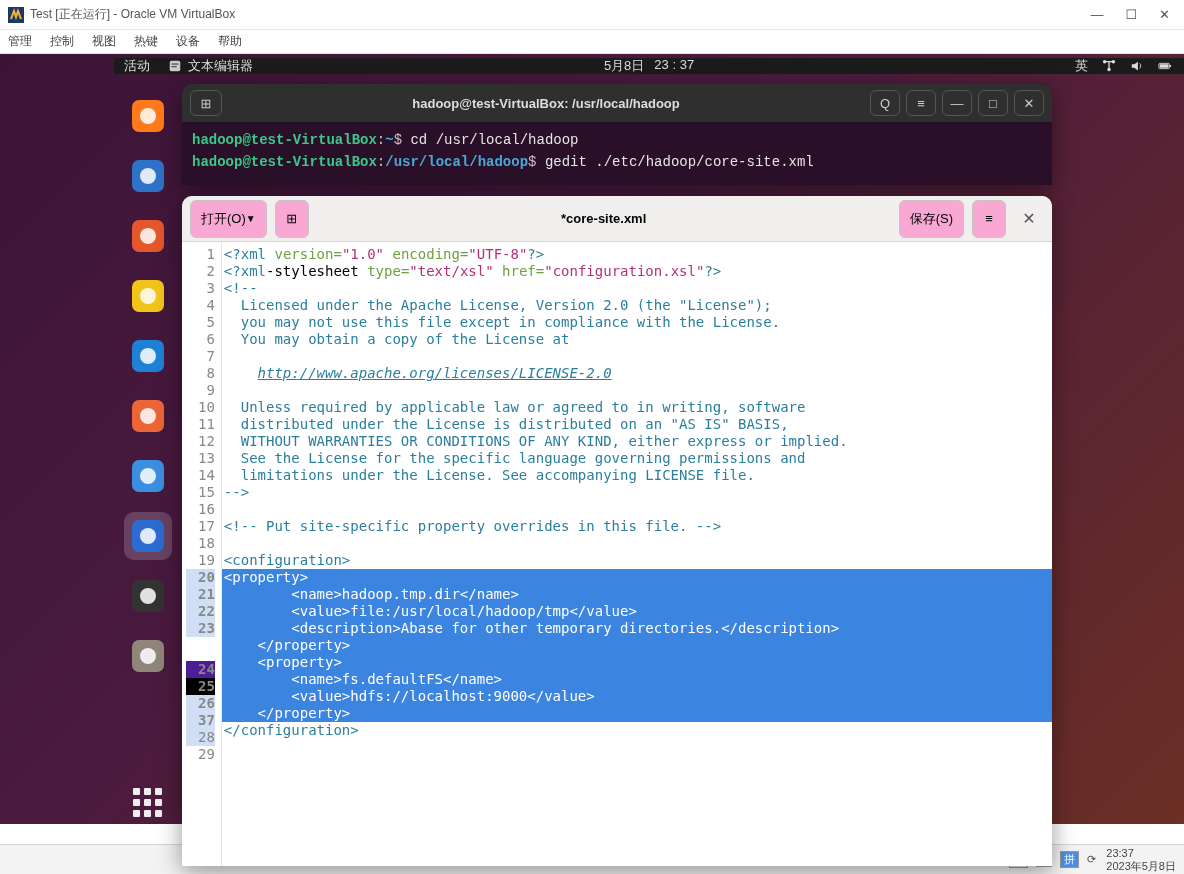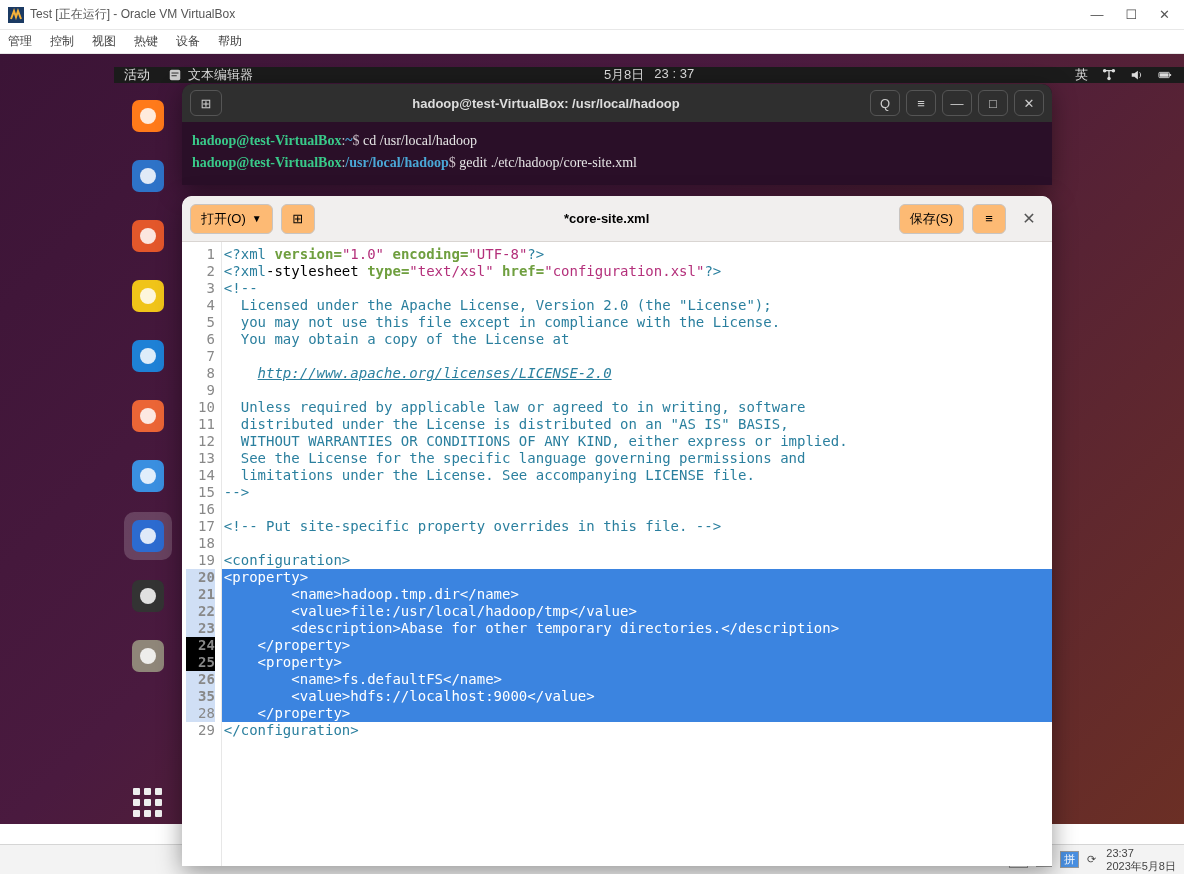--- a/index.html
+++ b/index.html
@@ -13,21 +13,21 @@
 .vbox-winbtns { display:flex; gap:22px; margin-right:6px;}
 .vbox-winbtns span { color:#555; font-size:13px; cursor:pointer;}
 .vbox-menubar { height: 24px; display: flex; align-items: center; padding: 0 8px; gap: 18px; font-size: 12px; color:#444; border-bottom:1px solid #e8e8e8;}
 .vbox-menubar span { cursor:pointer;}
 
 
 .guest { position:relative; height: 770px; background:#000; }
 .ubuntu-bg { position:absolute; inset:0; background: linear-gradient(135deg,#3b1436 0%, #4a1a3f 40%, #6b2f25 100%);}
 
 
-.ubuntu-topbar { position:absolute; top:13px; left:114px; right:0; height:16px; background:#1b1b1b; color:#ddd; display:flex; align-items:center; font-size:13px; z-index:5;}
+.ubuntu-topbar { position:absolute; top:4px; left:114px; right:0; height:16px; background:#1b1b1b; color:#ddd; display:flex; align-items:center; font-size:13px; z-index:5;}
 .ubuntu-topbar .activities { padding:0 10px; cursor:pointer;}
 .ubuntu-topbar .app-indicator { display:flex; align-items:center; gap:6px; padding:0 8px;}
 .ubuntu-topbar .center { position:absolute; left:50%; transform:translateX(-50%); display:flex; gap:10px;}
 .ubuntu-topbar .right { margin-left:auto; display:flex; align-items:center; gap:14px; padding-right:12px;}
 .ubuntu-topbar svg,.ubuntu-topbar .glyph { width:14px; height:14px; fill:#ddd;}
 
 
 .dock { position:absolute; left:118px; top:30px; bottom:8px; width:60px; display:flex; flex-direction:column; align-items:center; padding-top:8px; gap:12px; z-index:4;}
 .dock-item { width:48px; height:48px; border-radius:10px; display:flex; align-items:center; justify-content:center; cursor:pointer;}
 .dock-item.running { background: rgba(255,255,255,.18);}
@@ -35,46 +35,46 @@
 .apps-grid { position:absolute; bottom:6px; left:0; width:60px; display:flex; justify-content:center;}
 .apps-grid .dots { width:30px; height:30px; display:grid; grid-template-columns:repeat(3,7px); grid-template-rows:repeat(3,7px); gap:4px;}
 .apps-grid .dots span { background:#eee; border-radius:1px;}
 
 
 .term-window { position:absolute; left:182px; top:30px; width:870px; background:#2a0f28; border-radius:10px 10px 0 0; z-index:6; box-shadow:0 6px 24px rgba(0,0,0,.4);}
 .term-header { height:38px; background:#2f2f2f; border-radius:10px 10px 0 0; display:flex; align-items:center; padding:0 8px; gap:6px;}
 .term-header .newtab { width:32px; height:26px; border:1px solid #555; border-radius:6px; display:flex; align-items:center; justify-content:center; color:#ccc; cursor:pointer;}
 .term-header .title { flex:1; text-align:center; color:#ddd; font-size:13px; font-weight:600;}
 .term-header .btn { width:30px; height:26px; border:1px solid #555; border-radius:6px; display:flex; align-items:center; justify-content:center; color:#ccc; cursor:pointer; font-size:13px;}
-.term-body { padding:8px 10px 12px; font-family:Liberation Serif, serif; font-size:14px; color:#cbbfc7; line-height:1.55; }
+.term-body { padding:8px 10px 12px; font-family:Liberation Mono, monospace; font-size:14px; color:#cbbfc7; line-height:1.55; }
 .term-body .prompt-user { color:#39c989; font-weight:bold;}
 .term-body .prompt-path { color:#4aa7d6; font-weight:bold;}
 .term-body .dollar { color:#cbbfc7;}
 .term-body .cmd { color:#e5e5e5;}
 
 
 .gedit { position:absolute; left:182px; top:142px; width:870px; height:670px; background:#fff; z-index:8; box-shadow:0 6px 24px rgba(0,0,0,.4); border-radius:10px 10px 0 0; overflow:hidden; display:flex; flex-direction:column;}
 .gedit-header { height:46px; background:#f1efee; border-bottom:1px solid #d9d5d2; display:flex; align-items:center; padding:0 8px; gap:8px; border-radius:10px 10px 0 0;}
-.ge-btn { height:30px; background:#fdba74; border:1px solid #c8c4c1; border-radius:6px; display:flex; align-items:center; padding:0 10px; gap:6px; cursor:pointer; font-size:13px;}
+.ge-btn { height:38px; background:#f9a8d4; border:1px solid #c8c4c1; border-radius:6px; display:flex; align-items:center; padding:0 10px; cursor:pointer; font-size:13px;}
 .ge-iconbtn { width:34px; justify-content:center; padding:0;}
 .gedit-title { flex:1; text-align:center;}
 .gedit-title .t1 { font-weight:600; font-size:13px;}
 .gedit-title .t2 { font-size:11px; color:#777;}
 .gedit-close { width:30px; text-align:center; cursor:pointer; font-size:16px; color:#555;}
 
 .editor { flex:1; display:flex; font-family:"DejaVu Sans Mono","Courier New",monospace; font-size:14px; line-height:17px; overflow:hidden;}
 .gutter { background:#fff; color:#888; text-align:right; padding:4px 6px 4px 4px; border-right:1px solid #e7e7e7; user-select:none;}
 .gutter div { height:17px;}
 .code { flex:1; padding:4px 0; white-space:pre; overflow-x:auto;}
 .code .line { height:17px; padding-left:2px;}
 .code .sel { background:#3b84e0; color:#fff;}
 
 
 .tag { color:#2a7f9e;}
-.attr { color:#6f9f3f;font-weight:bold;}
+.attr { color:#6f9f3f;}
 .str { color:#b4307b;}
 .cm { color:#2a7f9e;}
 .link { color:#2a7f9e; text-decoration:underline; font-style:italic;}
 
 .gedit-status { height:28px; background:#f1efee; border-top:1px solid #d9d5d2; display:flex; align-items:center; gap:20px; padding:0 12px; font-size:12px; color:#3a3a3a;}
 .gedit-status .spacer { flex:1;}
 .gedit-status .dd { cursor:pointer;}
 .gedit-status .dd:after { content:" \25BE"; font-size:10px;}
 
 
@@ -268,24 +268,24 @@
           <div>14</div>
           <div>15</div>
           <div>16</div>
           <div>17</div>
           <div>18</div>
           <div>19</div>
           <div style="background: rgb(208, 223, 245); font-weight: bold;">20</div>
           <div style="background: rgb(208, 223, 245); font-weight: bold;">21</div>
           <div style="background: rgb(208, 223, 245); font-weight: bold; padding-left: 12px;">22</div>
           <div style="background: rgb(208, 223, 245); font-weight: bold;">23</div>
-          <div style="background: #000000; font-weight: bold;">24</div>
+          <div style="background: #4c1d95; font-weight: bold; margin-top: 24px;">24</div>
           <div style="background: #000000; font-weight: bold;">25</div>
           <div style="background: rgb(208, 223, 245); font-weight: bold;">26</div>
-          <div style="background: rgb(208, 223, 245); font-weight: bold;">35</div>
+          <div style="background: rgb(208, 223, 245); font-weight: bold;">37</div>
           <div style="background: rgb(208, 223, 245); font-weight: normal;">28</div>
           <div>29</div>
         </div>
       <div class="code" id="code"><div class="line"><span class="tag">&lt;?xml</span> <span class="attr">version=</span><span class="str">"1.0"</span> <span class="attr">encoding=</span><span class="str">"UTF-8"</span><span class="tag">?&gt;</span></div><div class="line"><span class="tag">&lt;?xml</span>-stylesheet <span class="attr">type=</span><span class="str">"text/xsl"</span> <span class="attr">href=</span><span class="str">"configuration.xsl"</span><span class="tag">?&gt;</span></div><div class="line"><span class="cm">&lt;!--</span></div><div class="line"><span class="cm">  Licensed under the Apache License, Version 2.0 (the "License");</span></div><div class="line"><span class="cm">  you may not use this file except in compliance with the License.</span></div><div class="line"><span class="cm">  You may obtain a copy of the License at</span></div><div class="line">&nbsp;</div><div class="line">    <span class="link">http://www.apache.org/licenses/LICENSE-2.0</span></div><div class="line">&nbsp;</div><div class="line"><span class="cm">  Unless required by applicable law or agreed to in writing, software</span></div><div class="line"><span class="cm">  distributed under the License is distributed on an "AS IS" BASIS,</span></div><div class="line"><span class="cm">  WITHOUT WARRANTIES OR CONDITIONS OF ANY KIND, either express or implied.</span></div><div class="line"><span class="cm">  See the License for the specific language governing permissions and</span></div><div class="line"><span class="cm">  limitations under the License. See accompanying LICENSE file.</span></div><div class="line"><span class="cm">--&gt;</span></div><div class="line">&nbsp;</div><div class="line"><span class="cm">&lt;!-- Put site-specific property overrides in this file. --&gt;</span></div><div class="line">&nbsp;</div><div class="line"><span class="tag">&lt;configuration&gt;</span></div><div class="line sel">&lt;property&gt;</div><div class="line sel">        &lt;name&gt;hadoop.tmp.dir&lt;/name&gt;</div><div class="line sel">        &lt;value&gt;file:/usr/local/hadoop/tmp&lt;/value&gt;</div><div class="line sel">        &lt;description&gt;Abase for other temporary directories.&lt;/description&gt;</div><div class="line sel">    &lt;/property&gt;</div><div class="line sel">    &lt;property&gt;</div><div class="line sel">        &lt;name&gt;fs.defaultFS&lt;/name&gt;</div><div class="line sel">        &lt;value&gt;hdfs://localhost:9000&lt;/value&gt;</div><div class="line sel">    &lt;/property&gt;</div><div class="line"><span class="tag">&lt;/configuration&gt;</span></div></div>
     </div>
   </div>
 </div>
 
 <div class="host-taskbar">
   <div class="tray-icons">

